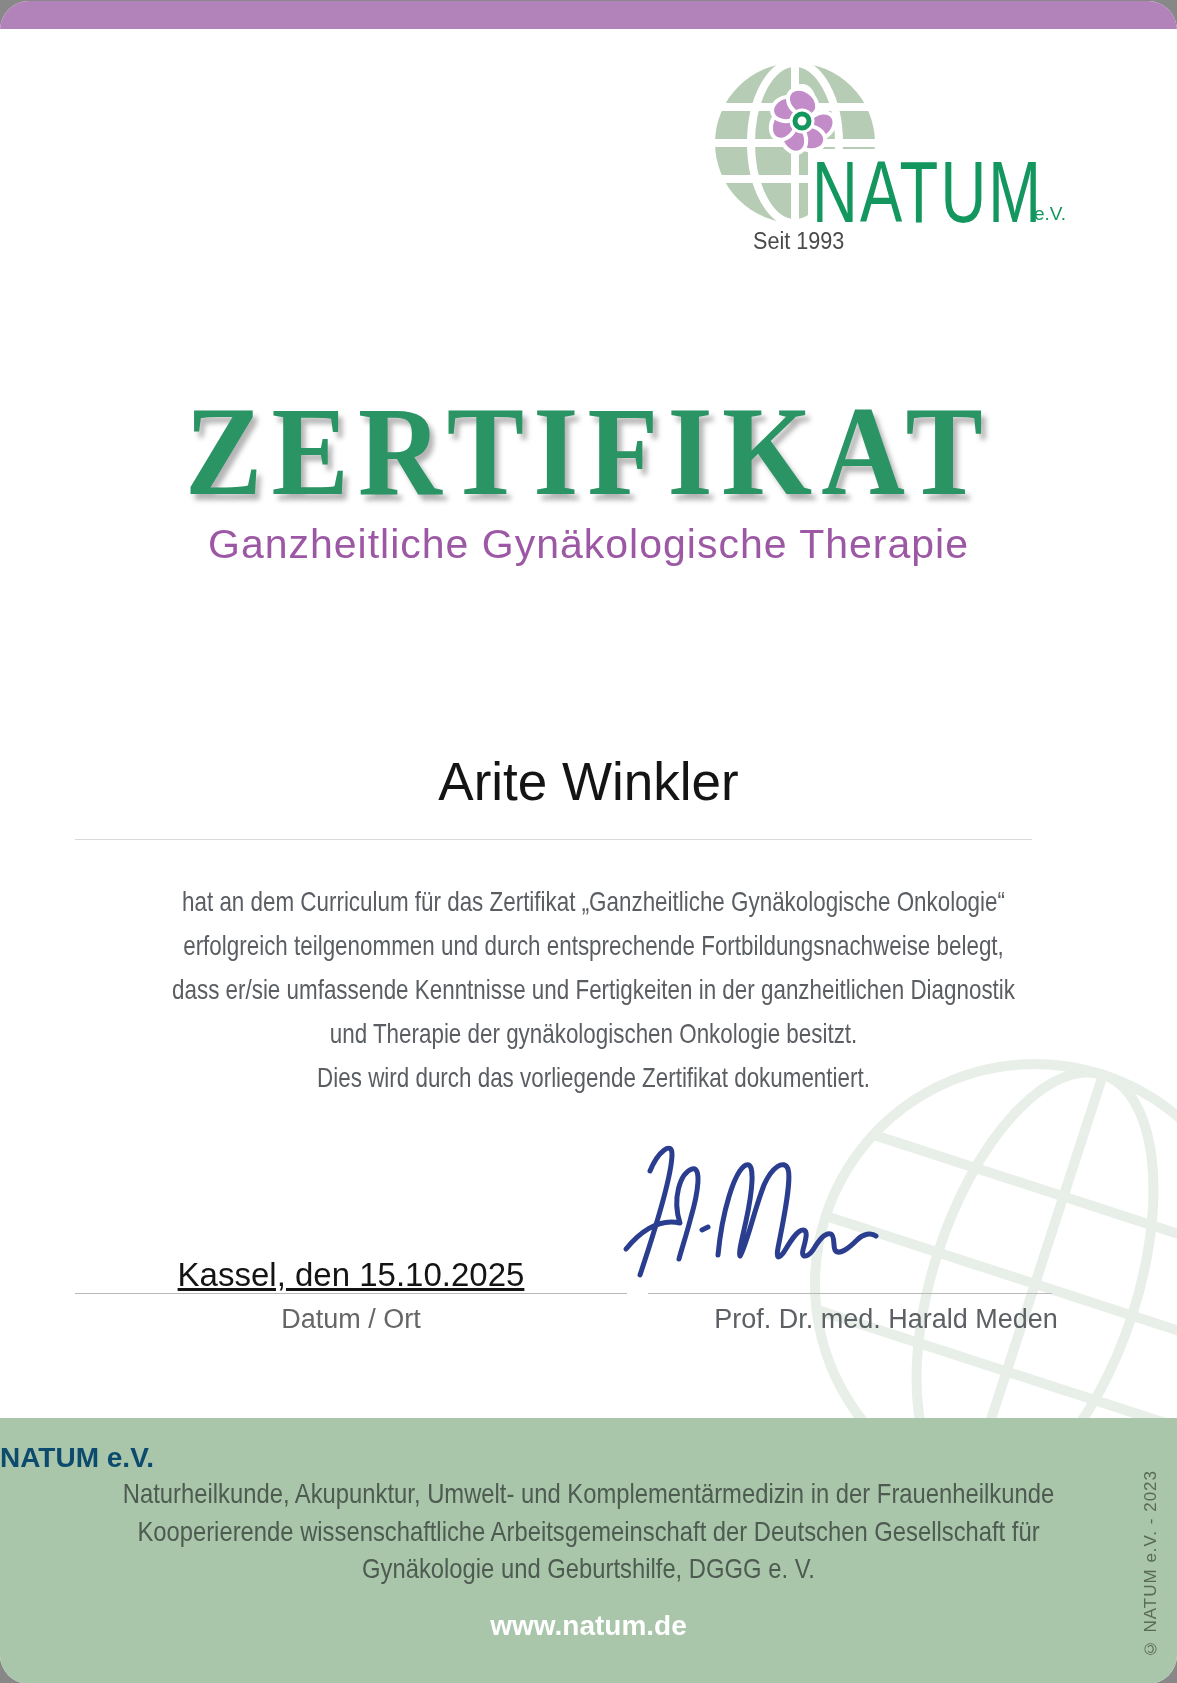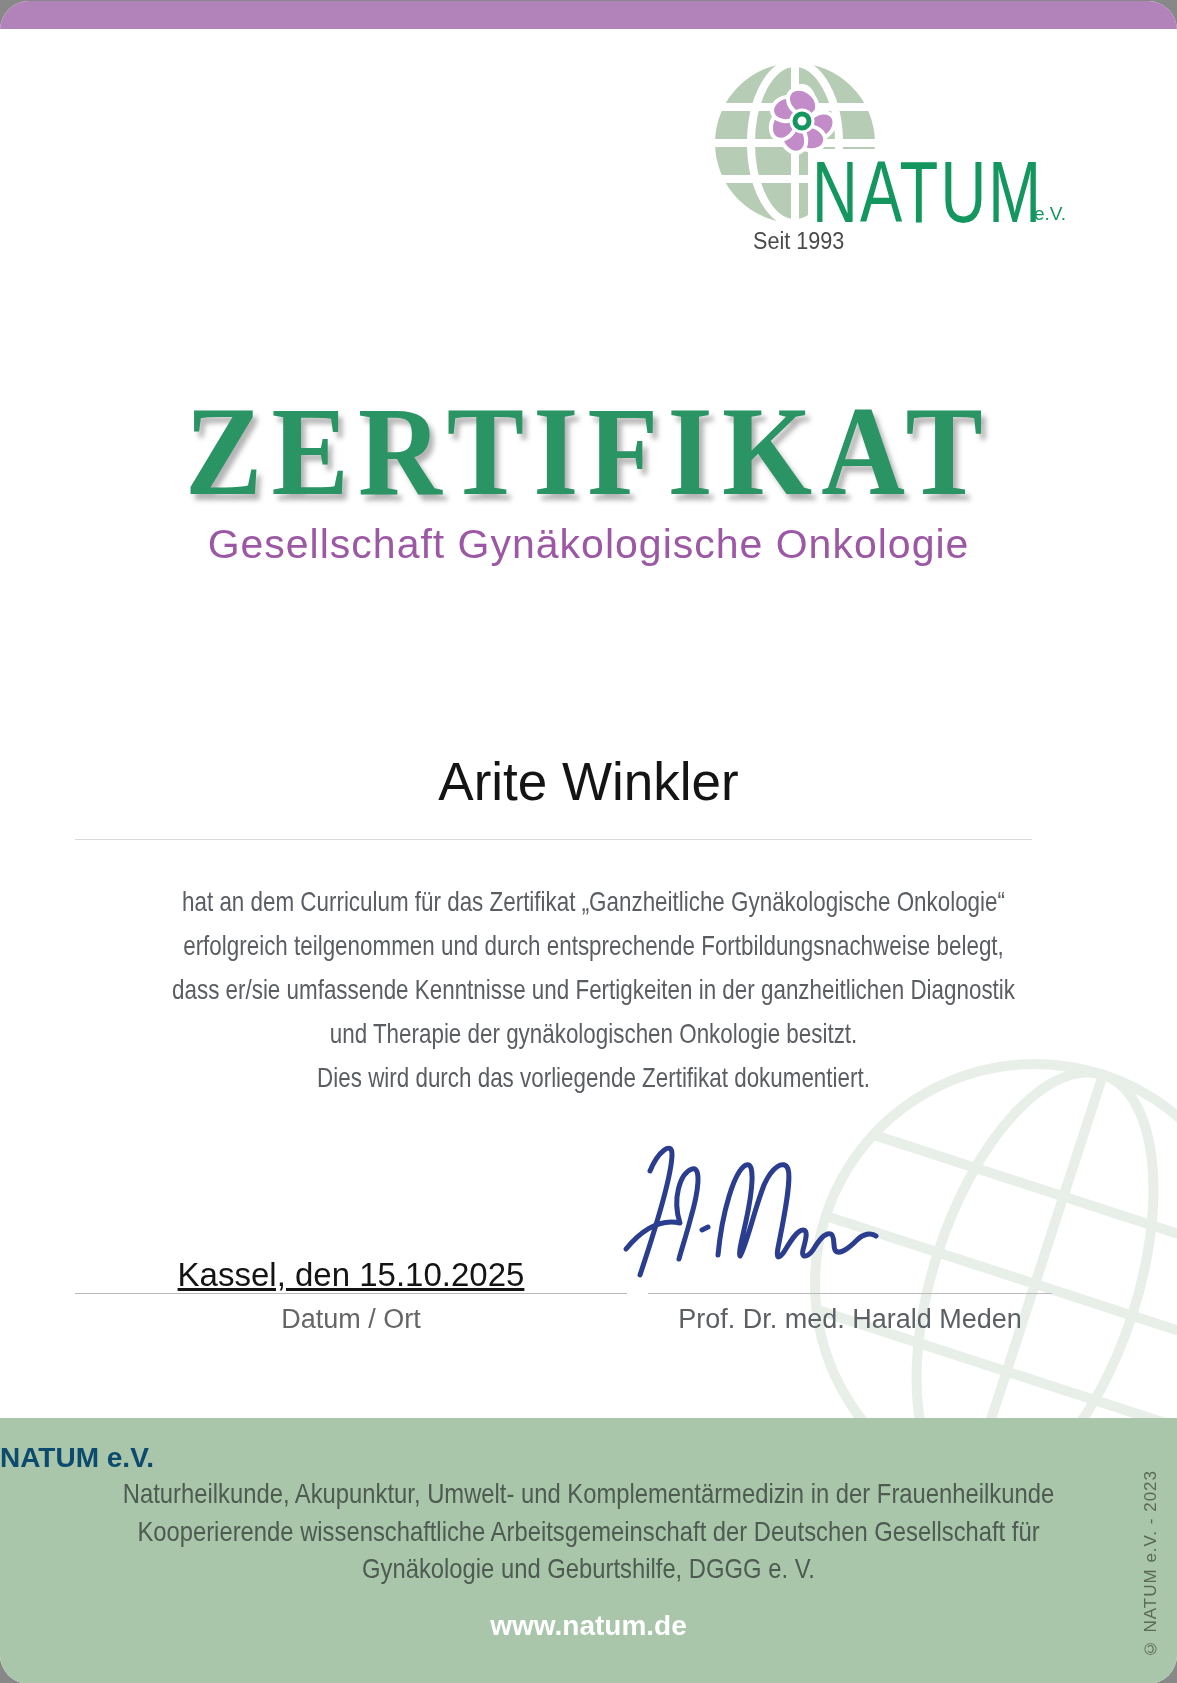--- a/index.html
+++ b/index.html
@@ -46,21 +46,21 @@
   
   .signature-svg{position:absolute;left:615px;top:1126px;z-index:2;}
   .date-block{position:absolute;left:75px;top:1255px;width:552px;text-align:center;z-index:2;}
   .date-place{font-size:33px;color:#141414;white-space:nowrap;text-decoration:underline;}
   .sign-line-left{position:absolute;left:75px;top:1292px;width:552px;height:0;
     border-top:1px solid #b9b9b9;z-index:2;}
   .sign-line-right{position:absolute;left:648px;top:1292px;width:404px;height:0;
     border-top:1px solid #b9b9b9;z-index:2;}
   .date-label{position:absolute;left:75px;top:1303px;width:552px;text-align:center;
     font-size:27px;color:#666;z-index:2;}
-  .signer-name{position:absolute;left:648px;top:1303px;width:404px;text-align:center;
+  .signer-name{position:absolute;left:684px;top:1303px;width:404px;text-align:center;
     font-size:27px;color:#5c6064;white-space:nowrap;z-index:2;}
 
   
   .footer{position:absolute;left:0;top:1417px;width:100%;height:266px;
     background:#a9c5aa;z-index:3;}
   .footer-org{position:absolute;left:0;top:24px;width:100%;
     font-size:28px;font-weight:bold;color:#0c4a6e;}
   .footer-line{position:absolute;left:0;width:100%;text-align:center;white-space:nowrap;
     font-size:28px;color:#4d5b51;transform:scaleX(0.85);}
   .footer-line1{top:60px;}
@@ -117,21 +117,21 @@
         <circle cx="0" cy="0" r="4.5" fill="#ffffff"></circle>
       </g>
       <text transform="translate(112,165) scale(0.72,1)" x="0" y="0" font-family="Liberation Sans, DejaVu Sans, sans-serif" font-size="88" letter-spacing="3" fill="#13975e">NATUM</text>
       <text x="334" y="163" font-family="Liberation Sans, DejaVu Sans, sans-serif" font-size="19" fill="#13975e">e.V.</text>
       <text transform="translate(53,192) scale(0.9,1)" x="0" y="0" font-family="Liberation Sans, DejaVu Sans, sans-serif" font-size="24" fill="#4a4a4a">Seit 1993</text>
     </svg>
   </div>
 
   <div class="cert-title">ZERTIFIKAT</div>
 
-  <div class="cert-subtitle">Gesellschaft Gynäkologische Onkologie</div>
+  <div class="cert-subtitle">Ganzheitliche Gynäkologische Therapie</div>
 
 
   <div class="recipient-name">Arite Winkler</div>
 
   <div class="name-divider"></div>
 
   <div class="body-text">
     <div class="body-line">hat an dem Curriculum für das Zertifikat „Ganzheitliche Gynäkologische Onkologie“</div>
     <div class="body-line">erfolgreich teilgenommen und durch entsprechende Fortbildungsnachweise belegt,</div>
     <div class="body-line">dass er/sie umfassende Kenntnisse und Fertigkeiten in der ganzheitlichen Diagnostik</div>

